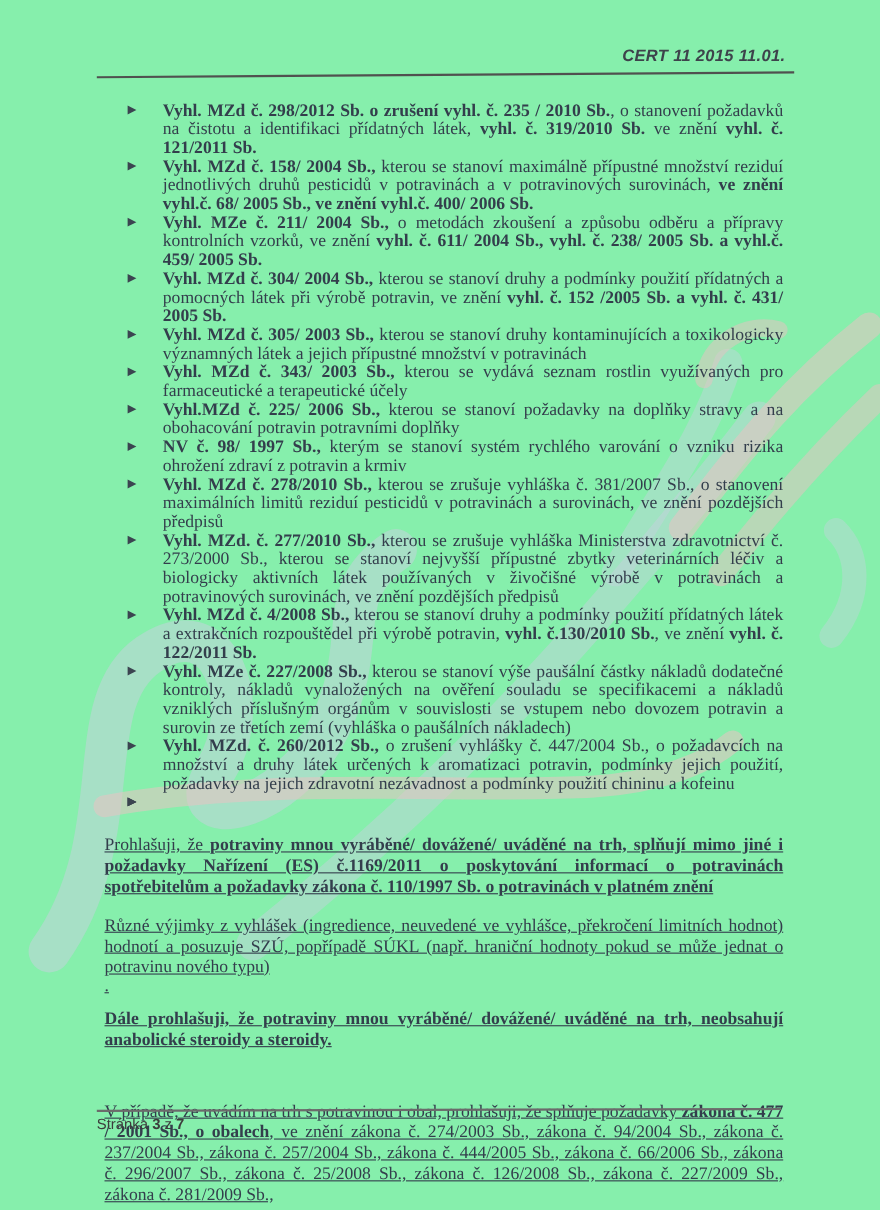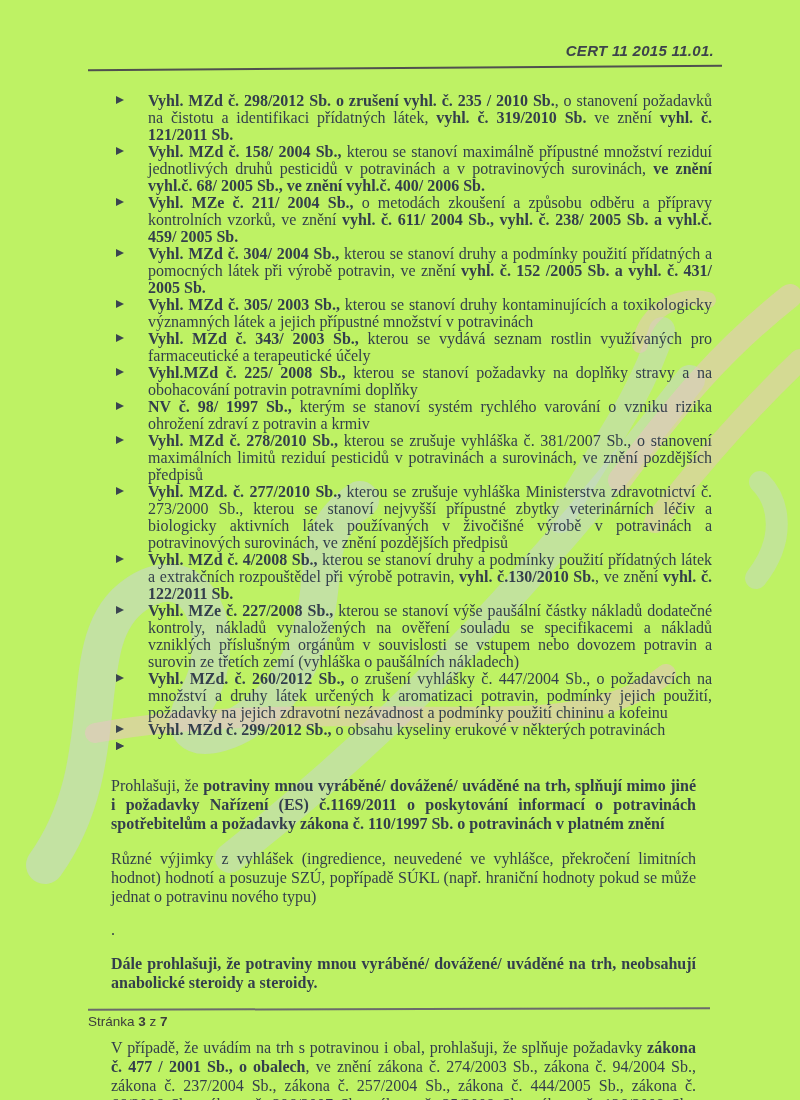--- a/index.html
+++ b/index.html
@@ -1,20 +1,20 @@
 <!DOCTYPE html>
 <html lang="cs"><head>
 <meta charset="utf-8">
 <style>
   html,body{margin:0;padding:0;background:#e8e8e8;}
   .page{
     position:relative;
     width:800px;height:1100px;
     margin:0 auto;
-    background:#bef264;
+    background:#86efac;
     overflow:hidden;
     font-family:"Liberation Serif", serif;
     color:var(--ink,#333e4c);
   }
   
   .watermark{position:absolute;top:0;left:0;z-index:0;}
   
   .doc-header{
     position:absolute;top:42px;right:86px;z-index:2;
     font-family:"Liberation Sans", sans-serif;
@@ -43,21 +43,21 @@
     width:0;height:0;
     border-top:4.5px solid transparent;
     border-bottom:4.5px solid transparent;
     border-left:8.5px solid #3b4450;
   }
   .li-text{display:inline;margin:0;}
   .b{font-weight:700;}
   .r{color:var(--red,#c64742);}
   
   .paras{margin-top:38px;line-height:19px;text-align:justify;}
-  .para{margin:16px;}
+  .para{margin:0;text-decoration:underline;}
   .para[data-name="declaration-foods"]{margin-bottom:16px;}
   .para[data-name="dot-line"]{line-height:16px;}
   .para[data-name="declaration-steroids"]{margin-top:12px;}
   .para[data-name="packaging-declaration"]{margin-top:46px;}
   
   .footer-rule{
     position:absolute;left:88px;top:1008px;width:622px;height:1.5px;
     background:#6b6b6b;transform:rotate(-0.15deg);z-index:1;
   }
   .doc-footer{
@@ -91,28 +91,28 @@
   <div class="header-rule" data-name="header-rule"></div>
 
   <div class="content" data-name="document-body">
     <ul class="reg-list" data-name="regulation-list">
         <li data-name="regulation-list-item"><span class="bullet" data-name="arrowhead-bullet-icon"></span><p class="li-text" data-name="regulation-text"><span class="b" data-name="text-segment">Vyhl. MZd č. 298/2012 Sb. o zrušení vyhl. č. 235 / 2010 Sb.</span><span data-name="text-segment">, o stanovení požadavků na čistotu a identifikaci přídatných látek, </span><span class="b" data-name="text-segment">vyhl. č. 319/2010 Sb.</span><span data-name="text-segment"> ve znění </span><span class="b" data-name="text-segment">vyhl. č. 121/2011 Sb.</span></p></li>
         <li data-name="regulation-list-item"><span class="bullet" data-name="arrowhead-bullet-icon"></span><p class="li-text" data-name="regulation-text"><span class="b" data-name="text-segment">Vyhl. MZd č. 158/ 2004 Sb.,</span><span data-name="text-segment"> kterou se stanoví maximálně přípustné množství reziduí jednotlivých druhů pesticidů v potravinách a v potravinových surovinách, </span><span class="b" data-name="text-segment">ve znění vyhl.č. 68/ 2005 Sb., ve znění vyhl.č. 400/ 2006 Sb.</span></p></li>
         <li data-name="regulation-list-item"><span class="bullet" data-name="arrowhead-bullet-icon"></span><p class="li-text" data-name="regulation-text"><span class="b" data-name="text-segment">Vyhl. MZe č. 211/ 2004 Sb.,</span><span data-name="text-segment"> o metodách zkoušení a způsobu odběru a přípravy kontrolních vzorků, ve znění </span><span class="b" data-name="text-segment">vyhl. č. 611/ 2004 Sb., vyhl. č. 238/ 2005 Sb. a vyhl.č. 459/ 2005 Sb.</span></p></li>
         <li data-name="regulation-list-item"><span class="bullet" data-name="arrowhead-bullet-icon"></span><p class="li-text" data-name="regulation-text"><span class="b" data-name="text-segment">Vyhl. MZd č. 304/ 2004 Sb.,</span><span data-name="text-segment"> kterou se stanoví druhy a podmínky použití přídatných a pomocných látek při výrobě potravin, ve znění </span><span class="b" data-name="text-segment">vyhl. č. 152 /2005 Sb. a vyhl. č. 431/ 2005 Sb.</span></p></li>
         <li data-name="regulation-list-item"><span class="bullet" data-name="arrowhead-bullet-icon"></span><p class="li-text" data-name="regulation-text"><span class="b" data-name="text-segment">Vyhl. MZd č. 305/ 2003 Sb.,</span><span data-name="text-segment"> kterou se stanoví druhy kontaminujících a toxikologicky významných látek a jejich přípustné množství v potravinách</span></p></li>
         <li data-name="regulation-list-item"><span class="bullet" data-name="arrowhead-bullet-icon"></span><p class="li-text" data-name="regulation-text"><span class="b" data-name="text-segment">Vyhl. MZd č. 343/ 2003 Sb.,</span><span data-name="text-segment"> kterou se vydává seznam rostlin využívaných pro farmaceutické a terapeutické účely</span></p></li>
-        <li data-name="regulation-list-item"><span class="bullet" data-name="arrowhead-bullet-icon"></span><p class="li-text" data-name="regulation-text"><span class="b" data-name="text-segment">Vyhl.MZd č. 225/ 2008 Sb.,</span><span data-name="text-segment"> kterou se stanoví požadavky na doplňky stravy a na obohacování potravin potravními doplňky</span></p></li>
+        <li data-name="regulation-list-item"><span class="bullet" data-name="arrowhead-bullet-icon"></span><p class="li-text" data-name="regulation-text"><span class="b" data-name="text-segment">Vyhl.MZd č. 225/ 2006 Sb.,</span><span data-name="text-segment"> kterou se stanoví požadavky na doplňky stravy a na obohacování potravin potravními doplňky</span></p></li>
         <li data-name="regulation-list-item"><span class="bullet" data-name="arrowhead-bullet-icon"></span><p class="li-text" data-name="regulation-text"><span class="b" data-name="text-segment">NV č. 98/ 1997 Sb.,</span><span data-name="text-segment"> kterým se stanoví systém rychlého varování o vzniku rizika ohrožení zdraví z potravin a krmiv</span></p></li>
         <li data-name="regulation-list-item"><span class="bullet" data-name="arrowhead-bullet-icon"></span><p class="li-text" data-name="regulation-text"><span class="b" data-name="text-segment">Vyhl. MZd č. 278/2010 Sb.,</span><span data-name="text-segment"> kterou se zrušuje vyhláška č. 381/2007 Sb., o stanovení maximálních limitů reziduí pesticidů v potravinách a surovinách, ve znění pozdějších předpisů</span></p></li>
         <li data-name="regulation-list-item"><span class="bullet" data-name="arrowhead-bullet-icon"></span><p class="li-text" data-name="regulation-text"><span class="b" data-name="text-segment">Vyhl. MZd. č. 277/2010 Sb.,</span><span data-name="text-segment"> kterou se zrušuje vyhláška Ministerstva zdravotnictví č. 273/2000 Sb., kterou se stanoví nejvyšší přípustné zbytky veterinárních léčiv a biologicky aktivních látek používaných v živočišné výrobě v potravinách a potravinových surovinách, ve znění pozdějších předpisů</span></p></li>
         <li data-name="regulation-list-item"><span class="bullet" data-name="arrowhead-bullet-icon"></span><p class="li-text" data-name="regulation-text"><span class="b" data-name="text-segment">Vyhl. MZd č. 4/2008 Sb.,</span><span data-name="text-segment"> kterou se stanoví druhy a podmínky použití přídatných látek a extrakčních rozpouštědel při výrobě potravin, </span><span class="b" data-name="text-segment">vyhl. č.130/2010 Sb.</span><span data-name="text-segment">, ve znění </span><span class="b" data-name="text-segment">vyhl. č. 122/2011 Sb.</span></p></li>
         <li data-name="regulation-list-item"><span class="bullet" data-name="arrowhead-bullet-icon"></span><p class="li-text" data-name="regulation-text"><span class="b" data-name="text-segment">Vyhl. MZe č. 227/2008 Sb.,</span><span data-name="text-segment"> kterou se stanoví výše paušální částky nákladů dodatečné kontroly, nákladů vynaložených na ověření souladu se specifikacemi a nákladů vzniklých příslušným orgánům v souvislosti se vstupem nebo dovozem potravin a surovin ze třetích zemí (vyhláška o paušálních nákladech)</span></p></li>
         <li data-name="regulation-list-item"><span class="bullet" data-name="arrowhead-bullet-icon"></span><p class="li-text" data-name="regulation-text"><span class="b" data-name="text-segment">Vyhl. MZd. č. 260/2012 Sb.,</span><span data-name="text-segment"> o zrušení vyhlášky č. 447/2004 Sb., o požadavcích na množství a druhy látek určených k aromatizaci potravin, podmínky jejich použití, požadavky na jejich zdravotní nezávadnost a podmínky použití chininu a kofeinu</span></p></li>
-        <li data-name="regulation-list-item"><span class="bullet" data-name="arrowhead-bullet-icon"></span><p class="li-text" data-name="regulation-text"><span class="b" data-name="text-segment">Vyhl. MZd č. 299/2012 Sb.,</span><span data-name="text-segment"> o obsahu kyseliny erukové v některých potravinách</span></p></li>
+        <li data-name="regulation-list-item"><span class="bullet" data-name="arrowhead-bullet-icon"></span></li>
         <li data-name="regulation-list-item"><span class="bullet" data-name="arrowhead-bullet-icon"></span></li>
         <li data-name="regulation-list-item"><span class="bullet" data-name="arrowhead-bullet-icon"></span></li>
       </ul>
     <div class="paras" data-name="declaration-paragraphs">
         <p class="para" data-name="declaration-foods"><span data-name="text-segment">Prohlašuji, že </span><span class="b" data-name="text-segment">potraviny mnou vyráběné/ dovážené/ uváděné na trh, splňují mimo jiné i požadavky Nařízení (ES) č.1169/2011 o poskytování informací o potravinách spotřebitelům a požadavky zákona č. 110/1997 Sb. o potravinách v platném znění</span></p>
         <p class="para" data-name="exceptions-note"><span data-name="text-segment">Různé výjimky z vyhlášek (ingredience, neuvedené ve vyhlášce, překročení limitních hodnot) hodnotí a posuzuje SZÚ, popřípadě SÚKL (např. hraniční hodnoty pokud se může jednat o potravinu nového typu)</span></p>
         <p class="para" data-name="dot-line"><span data-name="text-segment">.</span></p>
         <p class="para" data-name="declaration-steroids"><span class="b" data-name="text-segment">Dále prohlašuji, že potraviny mnou vyráběné/ dovážené/ uváděné na trh, neobsahují anabolické steroidy a steroidy.</span></p>
         <p class="para" data-name="packaging-declaration"><span data-name="text-segment">V případě, že uvádím na trh s potravinou i obal, prohlašuji, že splňuje požadavky </span><span class="b" data-name="text-segment">zákona č. 477 / 2001 Sb., o obalech</span><span data-name="text-segment">, ve znění zákona č. 274/2003 Sb., zákona č. 94/2004 Sb., zákona č. 237/2004 Sb., zákona č. 257/2004 Sb., zákona č. 444/2005 Sb., zákona č. 66/2006 Sb., zákona č. 296/2007 Sb., zákona č. 25/2008 Sb., zákona č. 126/2008 Sb., zákona č. 227/2009 Sb., zákona č. 281/2009 Sb.,</span></p>
       </div>

